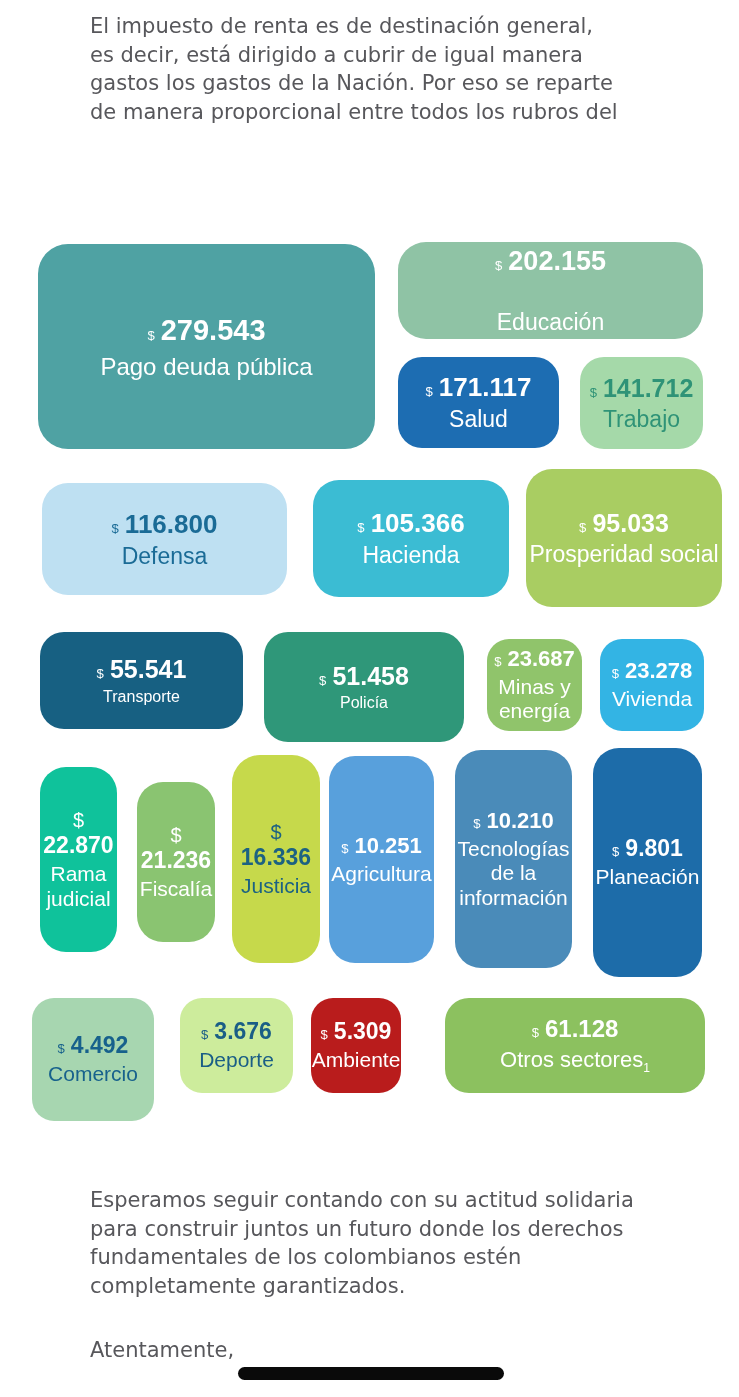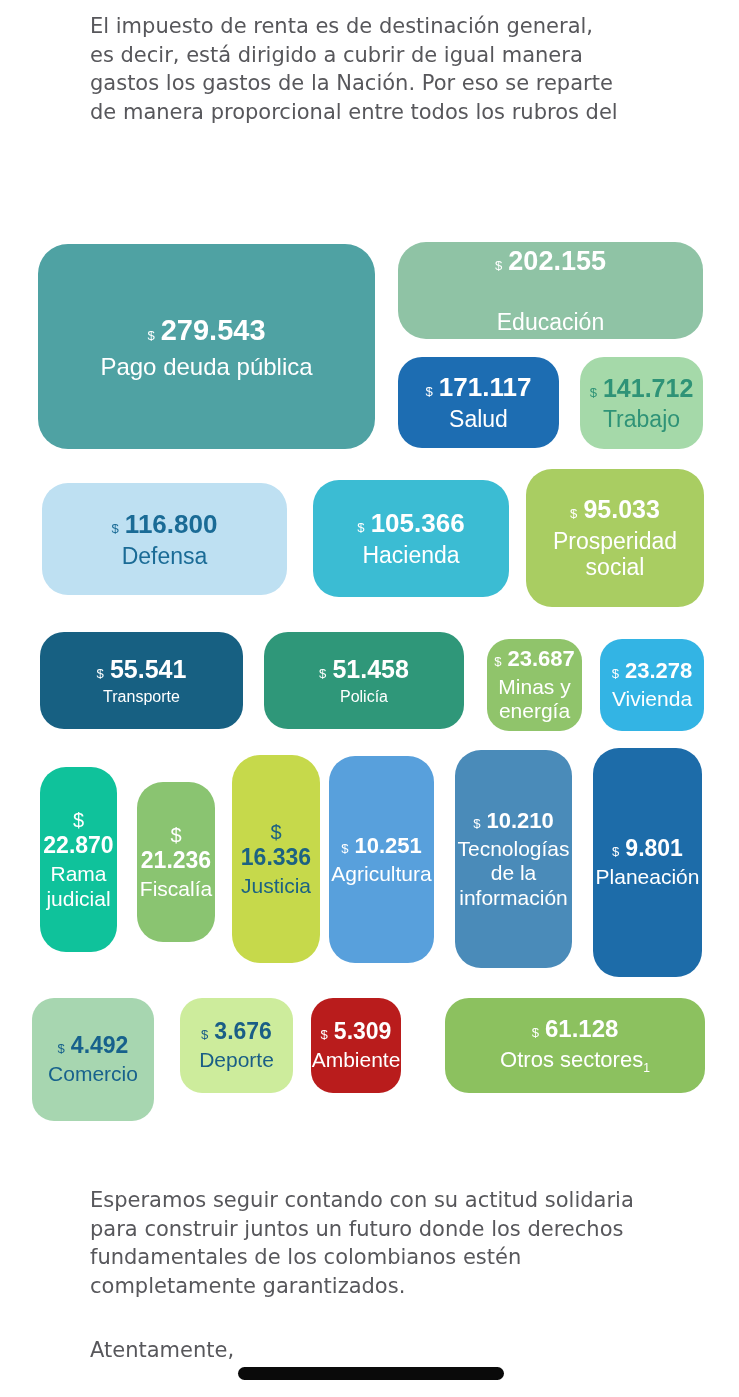--- a/index.html
+++ b/index.html
@@ -71,31 +71,31 @@
     <div class="blk s26-23" style="left: 42px; top: 483px; width: 245px; height: 112px; border-radius: 26px; background-color: rgb(190, 224, 242); color: rgb(26, 107, 150);">
       <div class="v"><span class="cur">$</span><span class="num">116.800</span></div>
       <div class="l">Defensa</div>
     </div>
 
     <div class="blk s26-23" style="left: 313px; top: 480px; width: 196px; height: 117px; border-radius: 26px; background-color: rgb(59, 188, 211); color: rgb(255, 255, 255);">
       <div class="v"><span class="cur">$</span><span class="num">105.366</span></div>
       <div class="l">Hacienda</div>
     </div>
 
-    <div class="blk s25-23 wrap" style="left: 526px; top: 469px; width: 178px; height: 138px; border-radius: 26px; background-color: rgb(169, 205, 98); color: rgb(255, 255, 255);">
+    <div class="blk s25-23 wrap" style="left: 526px; top: 469px; width: 196px; height: 138px; border-radius: 26px; background-color: rgb(169, 205, 98); color: rgb(255, 255, 255);">
       <div class="v"><span class="cur">$</span><span class="num">95.033</span></div>
       <div class="l">Prosperidad social</div>
     </div>
 
     <div class="blk s25-22" style="left: 40px; top: 632px; width: 203px; height: 97px; border-radius: 24px; background-color: rgb(23, 96, 130); color: rgb(255, 255, 255);">
       <div class="v"><span class="cur">$</span><span class="num">55.541</span></div>
       <div class="l">Transporte</div>
     </div>
 
-    <div class="blk s25-22" style="left: 264px; top: 632px; width: 200px; height: 97px; border-radius: 24px; background-color: rgb(47, 151, 121); color: rgb(255, 255, 255);">
+    <div class="blk s25-22" style="left: 264px; top: 632px; width: 200px; height: 110px; border-radius: 24px; background-color: rgb(47, 151, 121); color: rgb(255, 255, 255);">
       <div class="v"><span class="cur">$</span><span class="num">51.458</span></div>
       <div class="l">Policía</div>
     </div>
 
     <div class="blk s22-21 wrap" style="left: 487px; top: 639px; width: 95px; height: 92px; border-radius: 22px; background-color: rgb(144, 196, 107); color: rgb(255, 255, 255);">
       <div class="v"><span class="cur">$</span><span class="num">23.687</span></div>
       <div class="l">Minas y energía</div>
     </div>
 
     <div class="blk s22-21" style="left: 600px; top: 639px; width: 104px; height: 92px; border-radius: 22px; background-color: rgb(51, 180, 228); color: rgb(255, 255, 255);">

